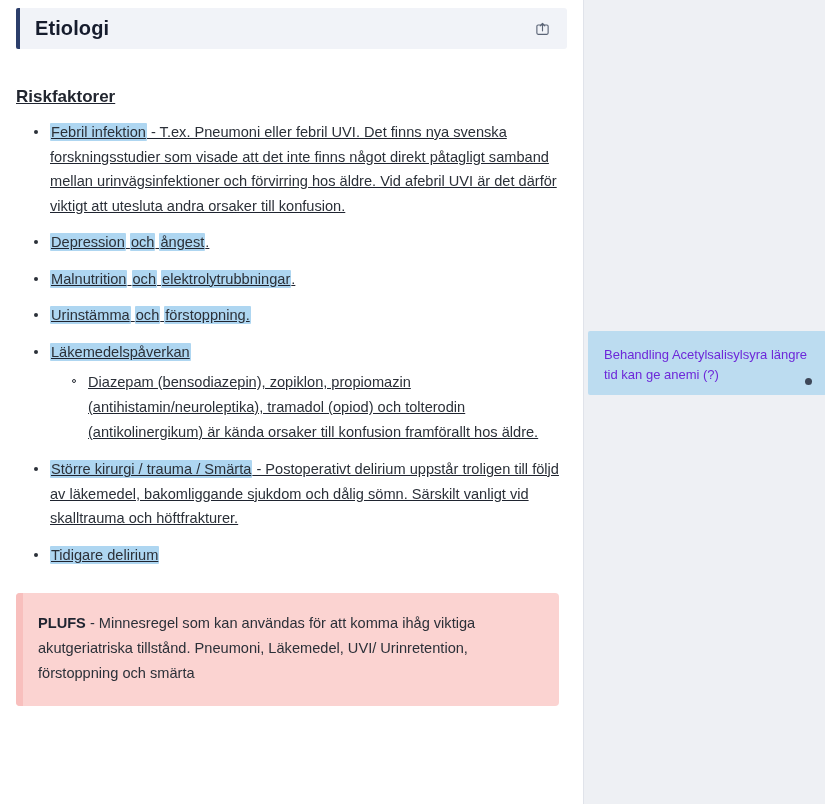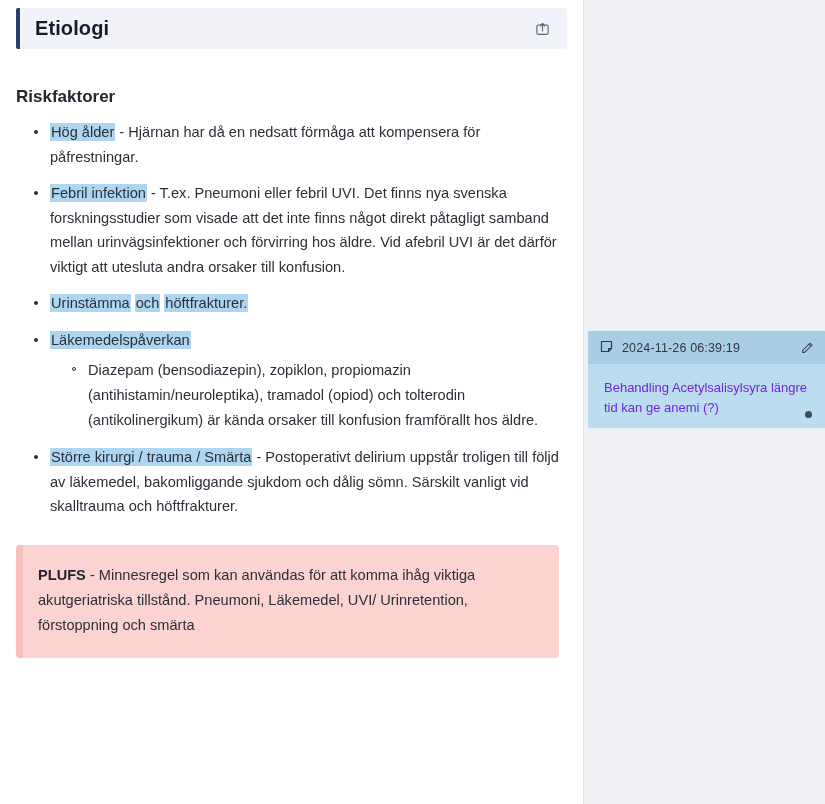--- a/index.html
+++ b/index.html
@@ -65,20 +65,21 @@
     height: 22px;
     display: flex;
     align-items: center;
     justify-content: center;
     cursor: pointer;
   }
 
   
   .doc-body {
     padding: 0 16px;
+    text-decoration: underline;
   }
   .section-heading {
     font-size: 17px;
     font-weight: bold;
     color: #22262f;
     margin: 38px 0 13px 0;
   }
 
   ul.lvl1 {
     list-style: none;
@@ -244,76 +245,67 @@
           </svg>
         </div>
       </div>
     </div>
 
     <div class="doc-body">
       <div class="section-heading">Riskfaktorer</div>
 
       <ul class="lvl1">
 
-        <li>
-          <span class="hl">Hög ålder</span><span> - Hjärnan har då en nedsatt förmåga att kompensera för påfrestningar.</span>
-        </li>
 
         <li>
           <span class="hl">Febril infektion</span><span> - T.ex. Pneumoni eller febril UVI. Det finns nya svenska forskningsstudier som visade att det inte finns något direkt påtagligt samband mellan urinvägsinfektioner och förvirring hos äldre. Vid afebril UVI är det därför viktigt att utesluta andra orsaker till konfusion.</span>
         </li>
 
-
-
-
         <li class="tight">
-          <span class="hl">Urinstämma</span>&nbsp;<span class="hl">och</span>&nbsp;<span class="hl">höftfrakturer.</span>
+          <span class="hl">Depression</span>&nbsp;<span class="hl">och</span>&nbsp;<span class="hl">ångest</span><span>.</span>
+        </li>
+
+        <li class="tight">
+          <span class="hl">Malnutrition</span>&nbsp;<span class="hl">och</span>&nbsp;<span class="hl">elektrolytrubbningar</span><span>.</span>
+        </li>
+
+
+        <li class="tight">
+          <span class="hl">Urinstämma</span>&nbsp;<span class="hl">och</span>&nbsp;<span class="hl">förstoppning.</span>
         </li>
 
         <li class="gap-after">
           <span class="hl">Läkemedelspåverkan</span>
           <ul class="lvl2">
             <li>Diazepam (bensodiazepin), zopiklon, propiomazin (antihistamin/neuroleptika), tramadol (opiod) och tolterodin (antikolinergikum) är kända orsaker till konfusion framförallt hos äldre.</li>
           </ul>
         </li>
 
         <li>
           <span class="hl">Större kirurgi / trauma / Smärta</span><span> - Postoperativt delirium uppstår troligen till följd av läkemedel, bakomliggande sjukdom och dålig sömn. Särskilt vanligt vid skalltrauma och höftfrakturer.</span>
         </li>
 
 
+        <li class="tight">
+          <span class="hl">Tidigare delirium</span>
+        </li>
 
       </ul>
     </div>
 
     <div class="callout">
       <div class="edge"></div>
       <b>PLUFS</b><span> - Minnesregel som kan användas för att komma ihåg viktiga akutgeriatriska tillstånd. Pneumoni, Läkemedel, UVI/ Urinretention, förstoppning och smärta</span>
     </div>
 
   </div>
 
   <div class="side-panel">
 
     <div class="note-card">
-      <div class="note-head">
-        <span>
-          <svg width="13" height="13" viewBox="0 0 14 14" fill="none">
-            <path d="M1.6 1.6H12.4V9.2L9.2 12.4H1.6V1.6Z" stroke="#2f3743" stroke-width="1.25" stroke-linejoin="round"></path>
-            <path d="M12.4 9.2H9.2V12.4" stroke="#2f3743" stroke-width="1.25" stroke-linejoin="round"></path>
-          </svg>
-        </span>
-        <span class="note-time">2024-11-26 06:39:19</span>
-        <span class="edit">
-          <svg width="14" height="14" viewBox="0 0 16 16" fill="none">
-            <path d="M11.4 2.3L13.7 4.6L5.3 13H3V10.7L11.4 2.3Z" stroke="#3d4758" stroke-width="1.2" stroke-linejoin="round"></path>
-            <path d="M10.2 3.5L12.5 5.8" stroke="#3d4758" stroke-width="1.2"></path>
-          </svg>
-        </span>
-      </div>
       <div class="note-body">
         <span>Behandling Acetylsalisylsyra längre tid kan ge anemi (?)</span>
         <span class="note-dot"></span>
       </div>
     </div>
 
   </div>
 
 </div>
 

